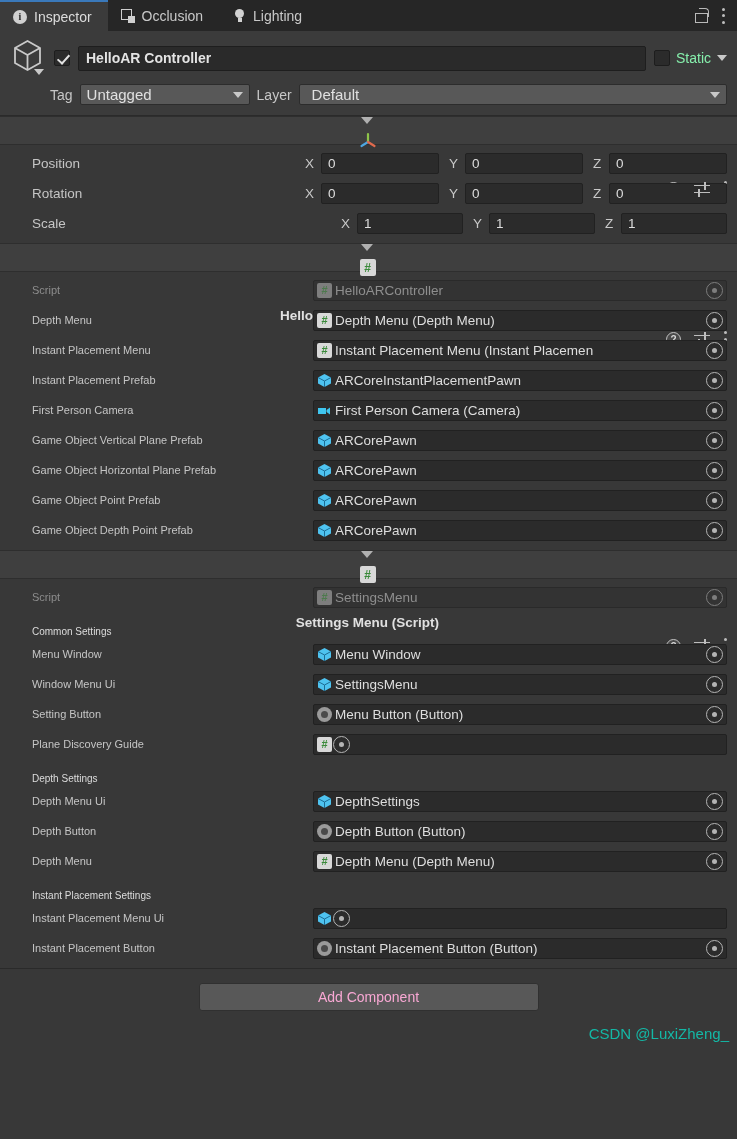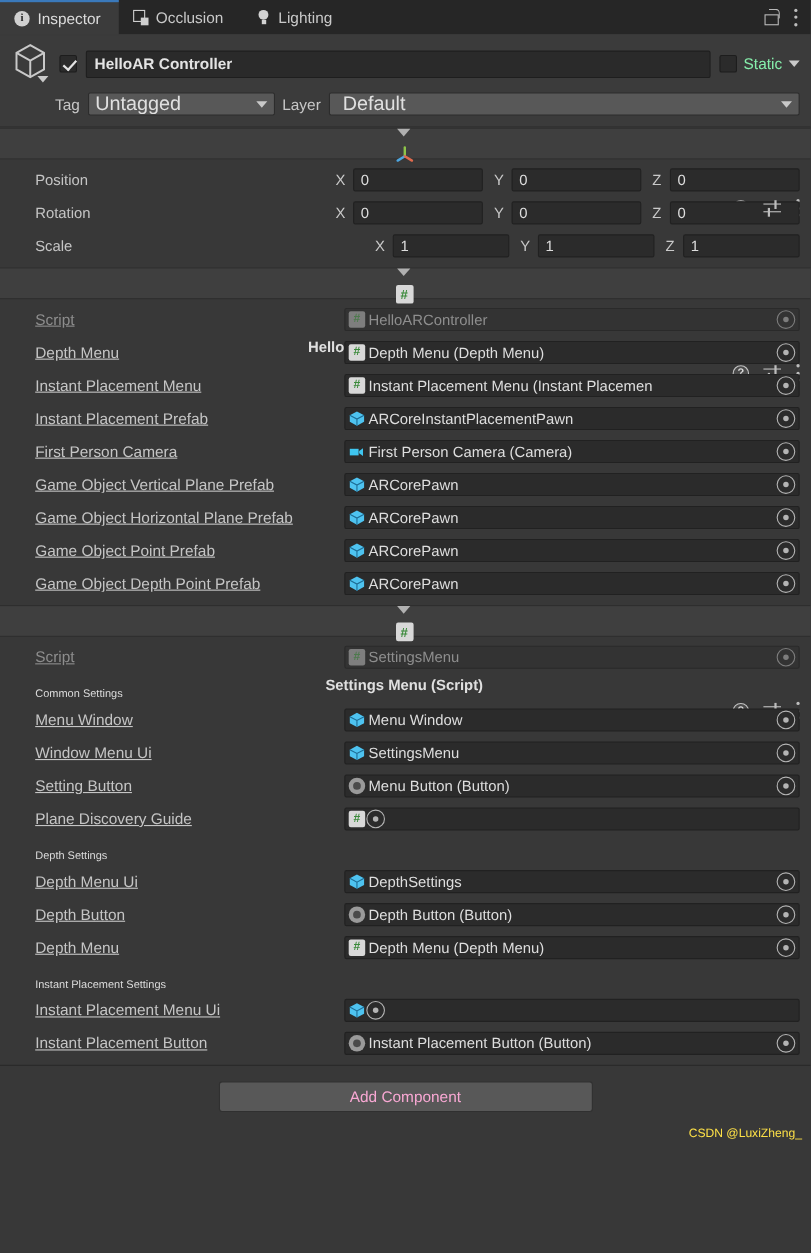--- a/index.html
+++ b/index.html
@@ -68,21 +68,21 @@
     display: flex; align-items: center; padding: 0 7px; font-weight: bold; color: #e4e4e4; font-size: 14px;
   }
   .static-wrap { display: flex; align-items: center; gap: 6px; flex: 0 0 auto; }
   .static-wrap .lbl { font-size: 14px; color: #86efac; }
   .caret-dn { width:0;height:0;border-left:5px solid transparent;border-right:5px solid transparent;border-top:6px solid #c9c9c9;}
 
   .go-row2 { display: flex; align-items: center; gap: 7px; margin-top: 7px; padding-left: 40px; }
   .go-row2 .lbl { font-size: 14px; color: #c7c7c7; }
   .dropdown {
     height: 21px; background: #585858; border: 1px solid #2c2c2c; border-radius: 2px;
-    display: flex; align-items: center; padding: 0 6px; color: #e0e0e0; font-size: 18px;
+    display: flex; align-items: center; padding: 0 6px; color: #e0e0e0; font-size: 15px;
     position: relative; flex: 1 1 auto; min-width: 0;
   }
   .dropdown .caret-dn { position: absolute; right: 6px; }
   .dd-tag { width: 170px; flex: 0 0 170px; }
   .dd-layer { flex: 1; padding-left: 12px; }
 
   
   .comp { background: #383838; }
   .comp-head {
     height: 29px; background: #3f3f3f; border-top: 1px solid #2e2e2e; border-bottom: 1px solid #2e2e2e;
@@ -106,22 +106,22 @@
     color: #3a8a3a; font-weight: bold; font-size: 12px; line-height: 1;
   }
   .transform-icon { width:18px;height:18px;position:relative;flex:0 0 auto;}
 
   .comp-body { padding: 7px 10px 9px 10px; }
 
   
   .prow { display: flex; align-items: center; height: 22px; margin-bottom: 8px; }
   .prow:last-child { margin-bottom: 0; }
   .plabel {
-    width: 303px; flex: 0 0 303px; color: #c5c5c5; font-size: 14px;
-    white-space: nowrap; overflow: hidden; padding-left: 22px; text-decoration: underline;
+    width: 303px; flex: 0 0 303px; color: #c5c5c5; font-size: 11px;
+    white-space: nowrap; overflow: hidden; padding-left: 22px;
   }
   .plabel.dim { color: #8d8d8d; }
   .objfield {
     flex: 1; height: 21px; background: #2b2b2b; border: 1px solid #212121; border-radius: 2px;
     display: flex; align-items: center; padding: 0 2px 0 3px; min-width: 0; position: relative;
   }
   .objfield.disabled { background: #333333; border-color: #2a2a2a; }
   .objfield .txt {
     flex: 1; white-space: nowrap; overflow: hidden; color: #dedede; font-size: 13.5px; padding-left: 2px;
   }
@@ -158,21 +158,21 @@
   .sec-title { font-weight:normal; color:#dcdcdc; font-size:10px; padding-left:22px; margin-bottom:6px; }
   .spacer { height: 10px; }
 
   
   .footer { border-top:1px solid #2a2a2a; padding-top: 14px; }
   .add-comp {
     display:block; margin: 0 auto; width: 340px; height: 28px; background:#585858;
     border:1px solid #303030; border-radius:3px; color:#f9a8d4; font-size:14px;
     display:flex; align-items:center; justify-content:center;
   }
-  .watermark { text-align:right; padding: 14px 8px 0 0; color:#fde047; font-size:11px; }
+  .watermark { text-align:right; padding: 14px 8px 0 0; color:#14b8a6; font-size:15px; }
 </style>
 </head>
 <body>
 
 <div class="tabbar">
   <div class="tab active">
     <span class="icon-info">i</span>
     <span>Inspector</span>
   </div>
   <div class="tab">

